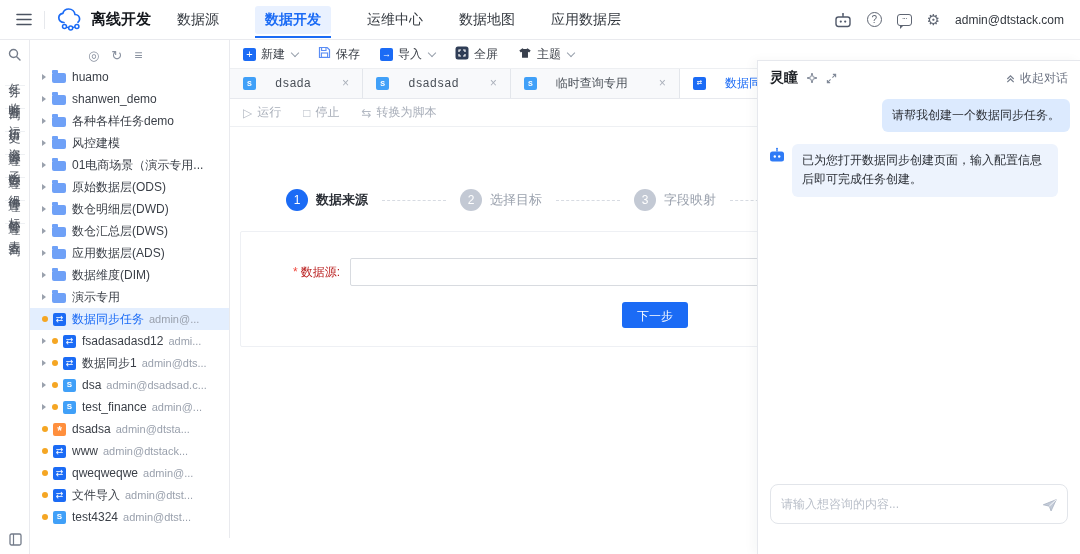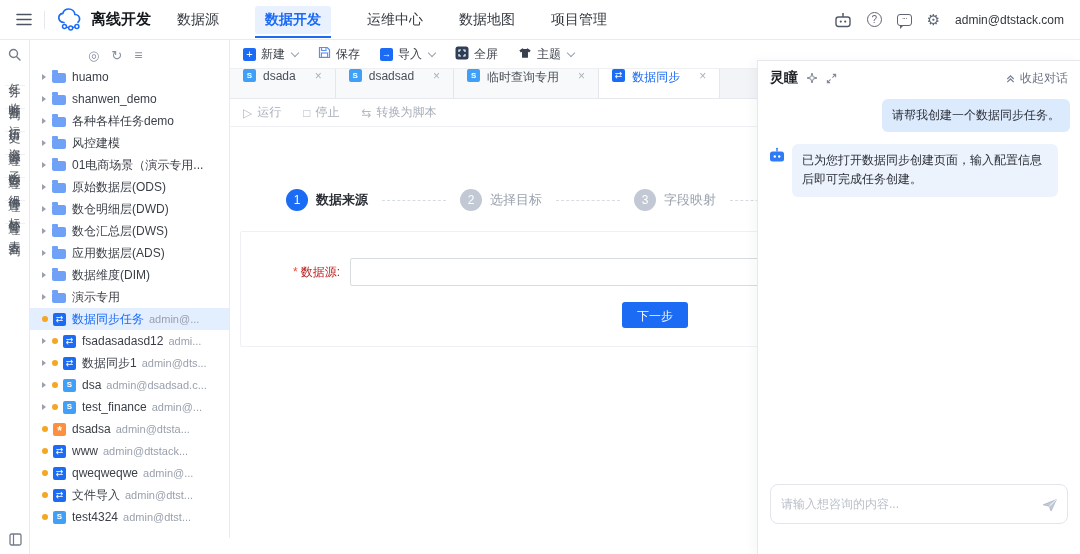--- a/index.html
+++ b/index.html
@@ -95,22 +95,22 @@
   .tb-btn{display:flex;align-items:center;gap:5px;font-size:12px;color:#3a3f47;
     padding:0 9px;height:100%;cursor:pointer;white-space:nowrap;}
   .tb-btn .cv{margin-left:2px;}
   .sq-new{background:var(--accent);}
   .sq-new::before{content:"+";font-size:11px;font-weight:400;}
   .sq-import{background:var(--accent);}
   .sq-import::before{content:"→";font-size:9px;font-weight:400;}
 
   .tabbar{height:30px;background:#f2f4f7;border-bottom:1px solid #e7e9ee;display:flex;
     align-items:stretch;flex:none;overflow:hidden;}
-  .tab{display:flex;gap:7px;padding:0 13px;font-size:12px;color:#4a5058;
-    border-right:1px solid #e3e6eb;background:#f8f9fb;cursor:pointer;white-space:nowrap;}
+  .tab{display:flex;align-items:center;gap:19px;padding:0 13px;font-size:12px;color:#4a5058;
+    border-right:1px solid #e3e6eb;background:#f8f9fb;cursor:pointer;white-space:nowrap;font-family:Liberation Mono, monospace;}
   .tab.active{background:#fff;color:var(--accent);}
   .tab-close{color:#aab0ba;font-size:12px;margin-left:12px;cursor:pointer;}
 
   .runbar{height:28px;background:#fff;border-bottom:1px solid #eef0f3;display:flex;
     align-items:center;gap:22px;padding:0 13px;font-size:12px;color:#a8aeb9;flex:none;}
   .run-item{display:flex;align-items:center;gap:5px;cursor:default;}
   .ri{font-size:12px;line-height:1;color:#b3b9c3;}
   .ri-run::before{content:"▷";}
   .ri-stop::before{content:"□";}
   .ri-script::before{content:"⇆";}
@@ -181,21 +181,21 @@
         <circle cx="19.9" cy="18.5" r="2" fill="none" stroke="#1B6BF5" stroke-width="1.5"></circle>
         <path d="M9.4 19.1 L11.9 19.8 M15.6 19.6 L18 18.9" stroke="#1B6BF5" stroke-width="1.3"></path>
       </svg>
     </span>
     <span class="app-title">离线开发</span>
     <nav class="nav">
       <a class="nav-item"><span>数据源</span></a>
         <a class="nav-item active"><span>数据开发</span></a>
         <a class="nav-item"><span>运维中心</span></a>
         <a class="nav-item"><span>数据地图</span></a>
-        <a class="nav-item"><span>项目管理</span></a>
+        <a class="nav-item"><span>应用数据层</span></a>
     </nav>
   </div>
   <div class="h-right">
     <span class="hicon">
       <svg width="18" height="16" viewBox="0 0 18 16">
           <rect x="2" y="5" width="14" height="9.5" rx="2.4" fill="none" stroke="#51596a" stroke-width="1.4"></rect>
           <circle cx="6.8" cy="9.6" r="1.1" fill="#51596a"></circle>
           <circle cx="11.2" cy="9.6" r="1.1" fill="#51596a"></circle>
           <path d="M9 5V2.8" stroke="#51596a" stroke-width="1.4"></path>
           <circle cx="9" cy="1.9" r="1" fill="#51596a"></circle>

